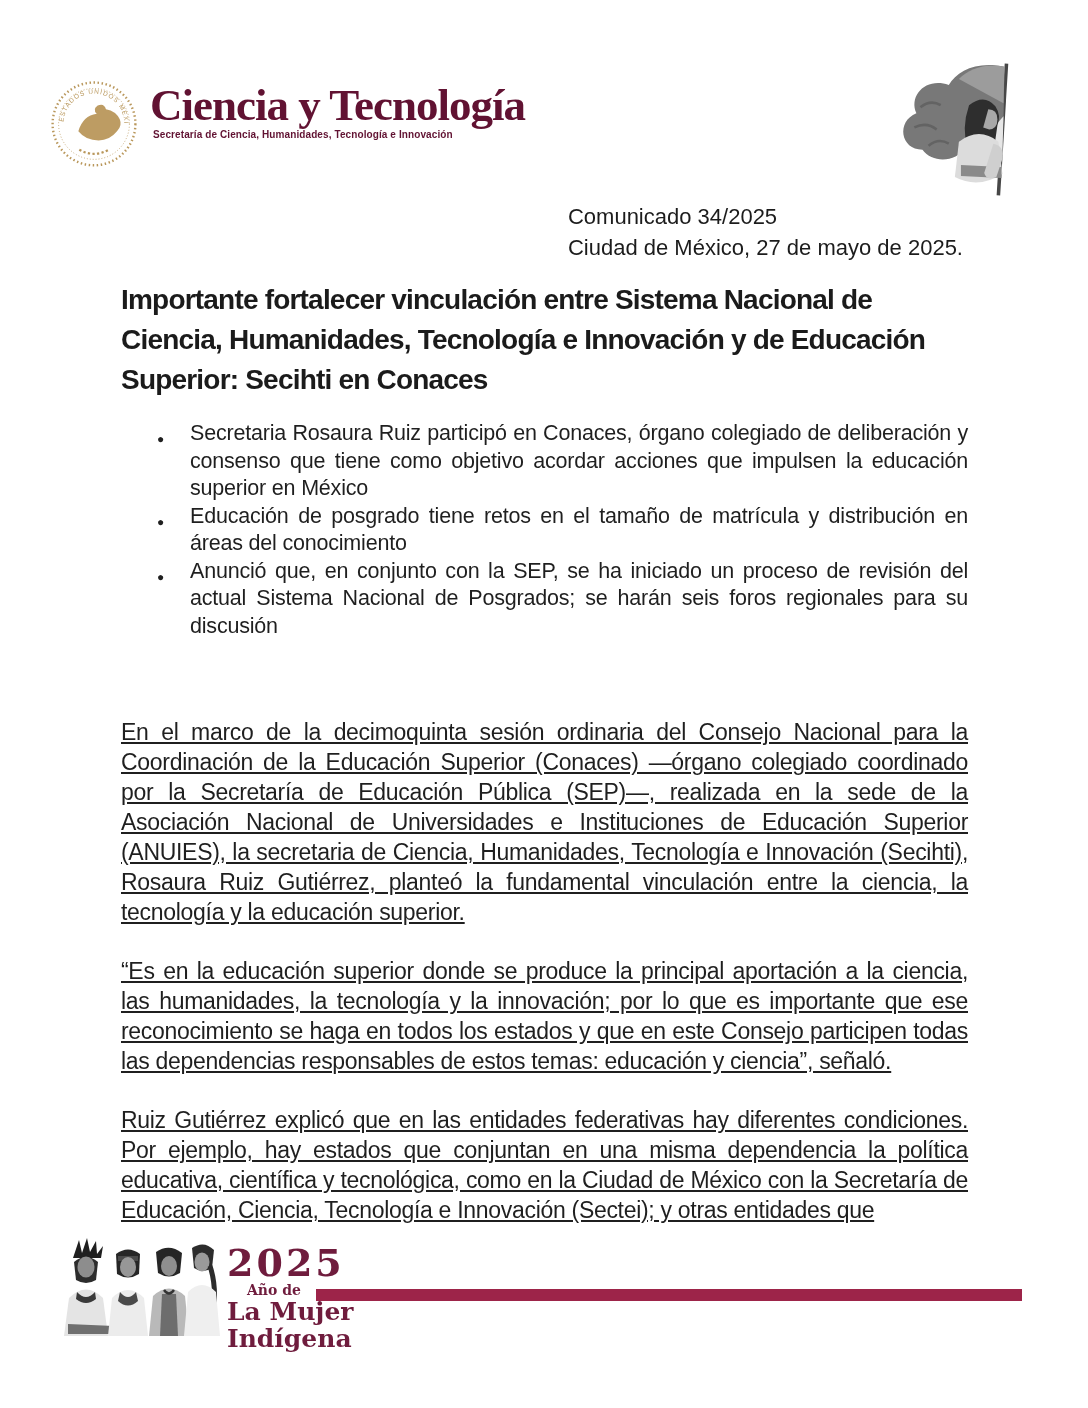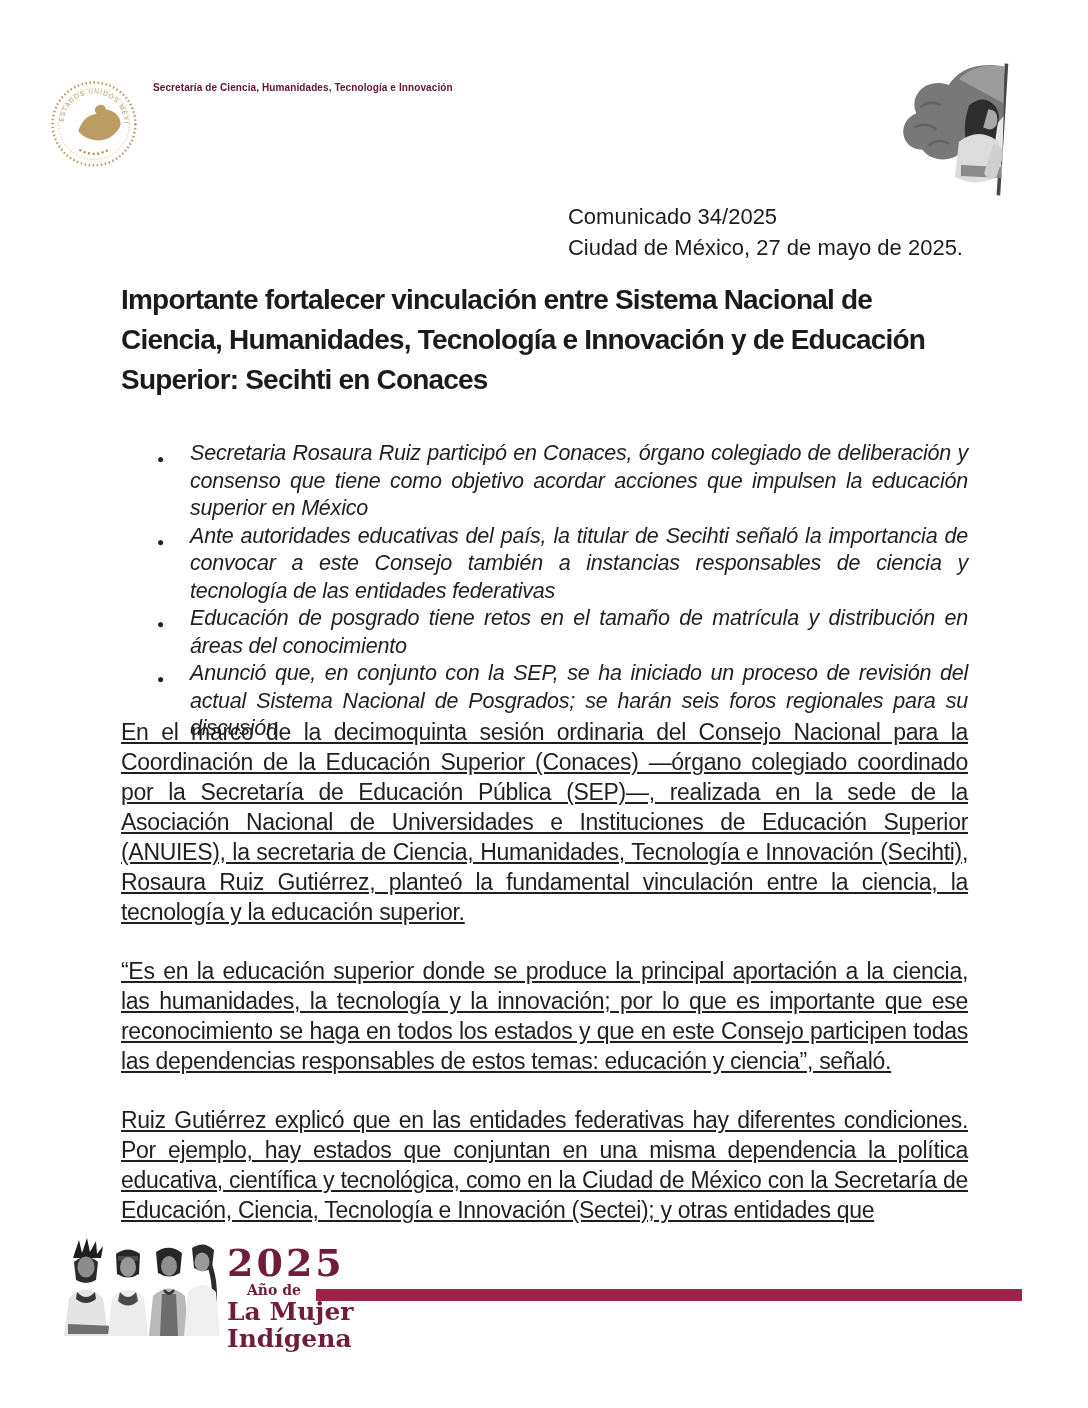--- a/index.html
+++ b/index.html
@@ -40,22 +40,22 @@
   .doc-title{
     position:absolute;top:280px;left:121px;width:847px;
     margin:0;text-align:left;
     font-size:28px;font-weight:700;line-height:40px;
     letter-spacing:-0.8px;color:#1b1b1b;
   }
   .doc-title .tline{display:block;white-space:nowrap;}
 
   
   .bullets{
-    position:absolute;top:440px;left:121px;width:847px;
-    margin:0;padding:0;list-style:none;font-style:italic;
+    position:absolute;top:420px;left:121px;width:847px;
+    margin:0;padding:0;list-style:none;
   }
   .bullets li{
     position:relative;padding-left:69px;
     font-size:21.5px;line-height:27.5px;letter-spacing:-0.2px;
     text-align:justify;color:#1f1f1f;
   }
   .bullets li::before{
     content:"●";position:absolute;left:36px;top:6px;font-size:12px;color:#1f1f1f;
   }
 
@@ -98,20 +98,21 @@
       <circle cx="50" cy="56" r="38.5" fill="none" stroke="#B9975B" stroke-width="0.9" stroke-dasharray="1 2.2"></circle>
       <path id="sealArc" d="M 17,56 A 33,33 0 0 1 83,56" fill="none"></path>
       <text font-size="7" fill="#B9975B" letter-spacing="1.1" font-family="Liberation Sans, sans-serif">
         <textPath href="#sealArc" startOffset="2">ESTADOS UNIDOS MEXICANOS</textPath>
       </text>
       <path fill="#B9975B" d="M33,64 q5,-17 20,-19 q-5,-5 1,-9 q7,-3 9,4 q11,2 15,11 q3,7 -3,13 q-8,10 -20,10 q-14,0 -22,-10 z" opacity="0.95"></path>
       <path d="M30,56 q8,-4 12,-12" stroke="#ffffff" stroke-width="1.2" fill="none" opacity="0.55"></path>
       <path d="M34,84 q16,9 32,0" stroke="#B9975B" stroke-width="2.4" fill="none" stroke-dasharray="2.5 2.5"></path>
     </svg>
     <div class="logo-text">
+      <div class="logo-title">Ciencia y Tecnología</div>
       <div class="logo-subtitle">Secretaría de Ciencia, Humanidades, Tecnología e Innovación</div>
     </div>
   </div>
 
   <svg class="header-art" viewBox="0 0 162 135" aria-hidden="true">
     <path d="M121,3 L113,133" stroke="#474747" stroke-width="3.5" fill="none"></path>
     <path d="M119,6 C 92,0 72,10 64,24 C 42,16 24,34 32,52 C 12,60 16,88 38,88 C 48,102 72,100 80,86 L 118,62 Z" fill="#787878"></path>
     <path d="M119,6 C 100,2 84,8 74,18 L 118,42 Z" fill="#9c9c9c"></path>
     <path d="M36,46 q10,-8 20,-2 M30,66 q12,-6 22,2 M44,84 q10,-8 20,-2" stroke="#5e5e5e" stroke-width="2.5" fill="none" opacity="0.8"></path>
     <path d="M118,55 L96,80 L111,93 L117,93 Z" fill="#e6e6e6"></path>
@@ -128,21 +129,20 @@
   </div>
 
   <h1 class="doc-title">
     <span class="tline">Importante fortalecer vinculación entre Sistema Nacional de</span>
     <span class="tline">Ciencia, Humanidades, Tecnología e Innovación y de Educación</span>
     <span class="tline">Superior: Secihti en Conaces</span>
   </h1>
 
   <ul class="bullets">
     <li>Secretaria Rosaura Ruiz participó en Conaces, órgano colegiado de deliberación y consenso que tiene como objetivo acordar acciones que impulsen la educación superior en México</li>
-    <li>Ante autoridades educativas del país, la titular de Secihti señaló la importancia de convocar a este Consejo también a instancias responsables de ciencia y tecnología de las entidades federativas</li>
     <li>Educación de posgrado tiene retos en el tamaño de matrícula y distribución en áreas del conocimiento</li>
     <li>Anunció que, en conjunto con la SEP, se ha iniciado un proceso de revisión del actual Sistema Nacional de Posgrados; se harán seis foros regionales para su discusión</li>
   </ul>
 
   <div class="body-copy">
     <p>En el marco de la decimoquinta sesión ordinaria del Consejo Nacional para la Coordinación de la Educación Superior (Conaces) —órgano colegiado coordinado por la Secretaría de Educación Pública (SEP)—, realizada en la sede de la Asociación Nacional de Universidades e Instituciones de Educación Superior (ANUIES), la secretaria de Ciencia, Humanidades, Tecnología e Innovación (Secihti), Rosaura Ruiz Gutiérrez, planteó la fundamental vinculación entre la ciencia, la tecnología y la educación superior.</p>
     <p>“Es en la educación superior donde se produce la principal aportación a la ciencia, las humanidades, la tecnología y la innovación; por lo que es importante que ese reconocimiento se haga en todos los estados y que en este Consejo participen todas las dependencias responsables de estos temas: educación y ciencia”, señaló.</p>
     <p>Ruiz Gutiérrez explicó que en las entidades federativas hay diferentes condiciones. Por ejemplo, hay estados que conjuntan en una misma dependencia la política educativa, científica y tecnológica, como en la Ciudad de México con la Secretaría de Educación, Ciencia, Tecnología e Innovación (Sectei); y otras entidades que</p>
   </div>
 

